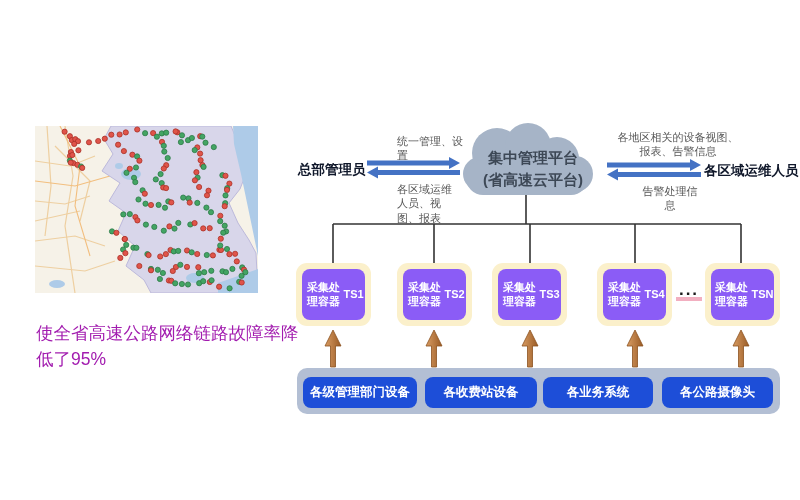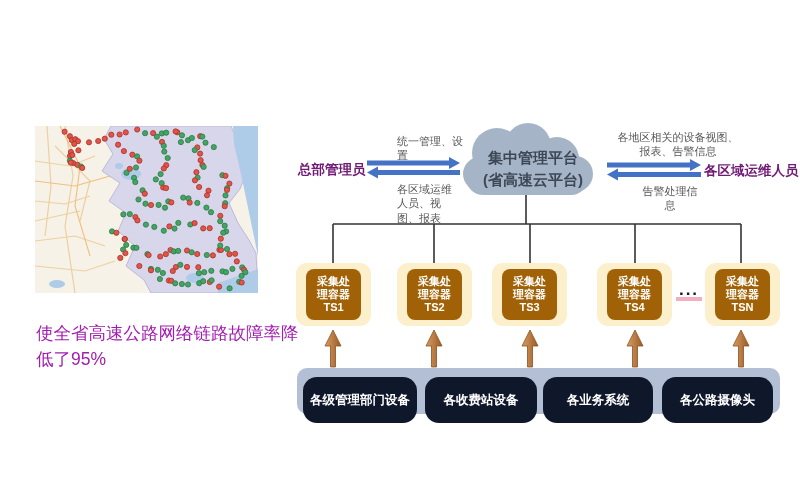--- a/index.html
+++ b/index.html
@@ -5,43 +5,43 @@
   html,body{margin:0;padding:0;background:#ffffff;}
   body{font-family:"Liberation Sans","DejaVu Sans",sans-serif;}
   #stage{position:relative;width:800px;height:500px;background:#ffffff;overflow:hidden;}
 
   
   #map-wrap{position:absolute;left:35px;top:126px;width:223px;height:167px;}
   #caption{position:absolute;left:36px;top:320px;width:268px;font-size:17.5px;line-height:1.5;color:#a21caf;}
 
   
   .flow-note{position:absolute;font-size:11px;line-height:1.3;color:#575757;margin-left:23px;}
-  .actor{position:absolute;font-size:13.5px;font-weight:bold;color:#701a75;white-space:nowrap;}
+  .actor{position:absolute;font-size:13.5px;font-weight:bold;color:#0f172a;white-space:nowrap;}
 
   
   #cloud-label{position:absolute;left:460px;top:147px;width:146px;text-align:center;
     font-weight:bold;color:#3d4856;font-size:15px;line-height:1.45;}
 
   
   .ts-box{position:absolute;top:263px;width:75px;height:63px;background:#FBF0CB;border-radius:11px;
     display:flex;align-items:center;justify-content:center;}
-  .ts-inner{width:55px;height:51px;background:#a16207;border-radius:8px;display:flex;
-    flex-direction:column;align-items:center;justify-content:center;}
+  .ts-inner{width:63px;height:51px;background:#8b5cf6;border-radius:8px;display:flex;
+    flex-direction:row;align-items:center;justify-content:center;}
   .ts-text{width:40px;text-align:center;color:#ffffff;font-weight:bold;font-size:11px;line-height:1.22;}
   .ts-id{color:#ffffff;font-weight:bold;font-size:11px;line-height:1.2;}
 
   
   #ellipsis{position:absolute;left:676px;top:281px;width:26px;text-align:center;
     font-size:17px;font-weight:bold;letter-spacing:2px;color:#1a1a1a;
     border-bottom:4px solid #f2afc0;line-height:1.0;height:16px;}
 
   
   #device-tray{position:absolute;left:297px;top:368px;width:483px;height:46px;
     background:#B3BFD4;border-radius:10px;}
-  .device-box{position:absolute;top:377px;height:46px;background:#0f172a;border-radius:14px;
+  .device-box{position:absolute;top:377px;height:31px;background:#1d4ed8;border-radius:8px;
     display:flex;align-items:center;justify-content:center;color:#ffffff;
     font-size:12.5px;font-weight:bold;white-space:nowrap;}
 
   svg{display:block;}
 </style>
 </head>
 <body>
 
 <div id="stage">
 

